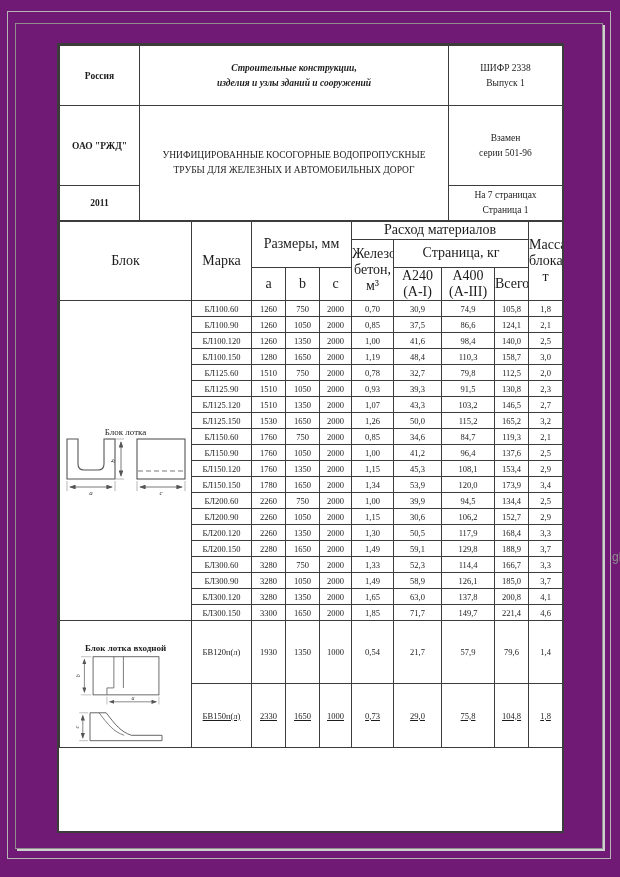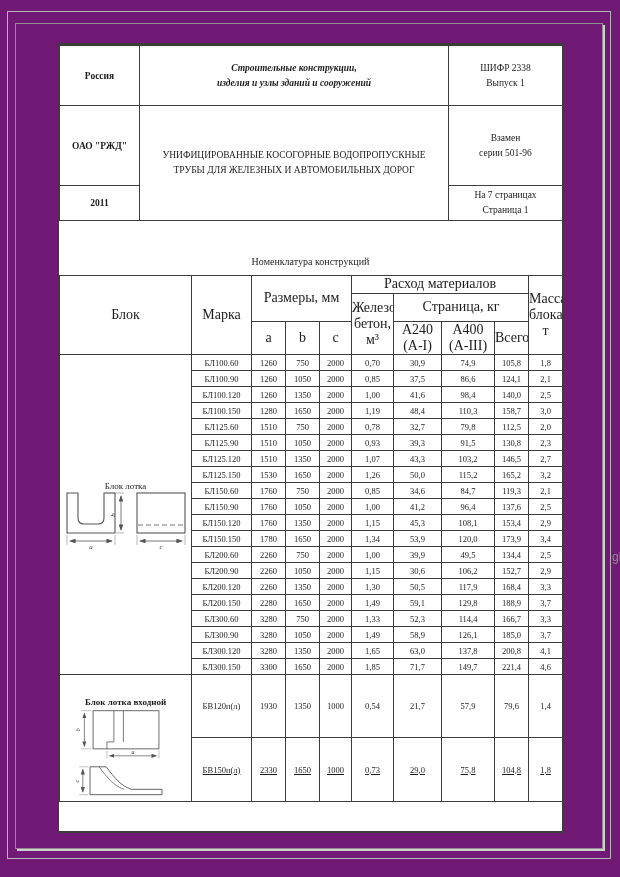--- a/index.html
+++ b/index.html
@@ -81,21 +81,20 @@
 серии 501-96</td>
         </tr>
         <tr class="r3">
           <td class="bold">2011</td>
           <td class="pre">На 7 страницах
 Страница 1</td>
         </tr>
       </tbody>
     </table>
 
-    <div class="section-title">Номенклатура конструкций</div>
 
     <table class="main-table">
       <colgroup>
         <col style="width:132px">
           <col style="width:60px">
           <col style="width:34px">
           <col style="width:34px">
           <col style="width:32px">
         <col style="width:42px">
           <col style="width:48px">
@@ -298,21 +297,21 @@
             <td>173,9</td>
             <td>3,4</td>
           </tr>
           <tr>
             <td>БЛ200.60</td>
             <td>2260</td>
             <td>750</td>
             <td>2000</td>
             <td>1,00</td>
             <td>39,9</td>
-            <td>49,5</td>
+            <td>94,5</td>
             <td>134,4</td>
             <td>2,5</td>
           </tr>
           <tr>
             <td>БЛ200.90</td>
             <td>2260</td>
             <td>1050</td>
             <td>2000</td>
             <td>1,15</td>
             <td>30,6</td>

